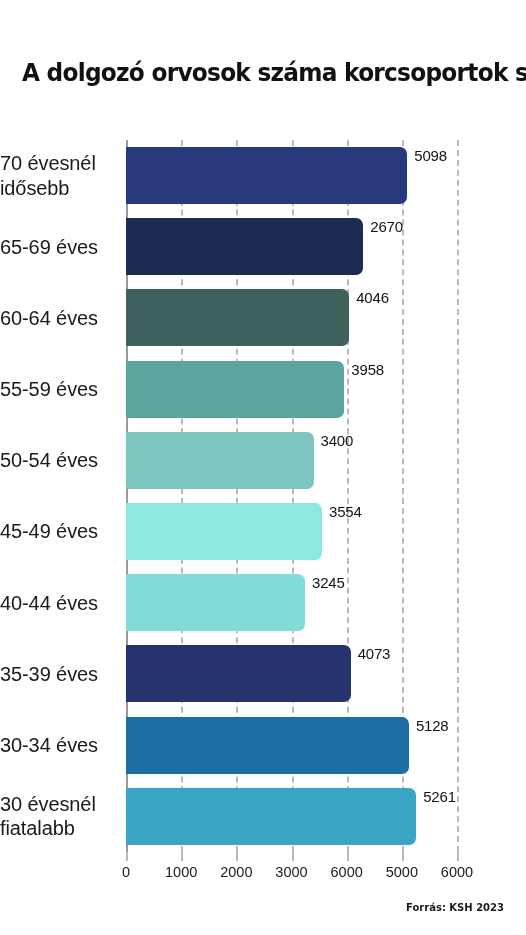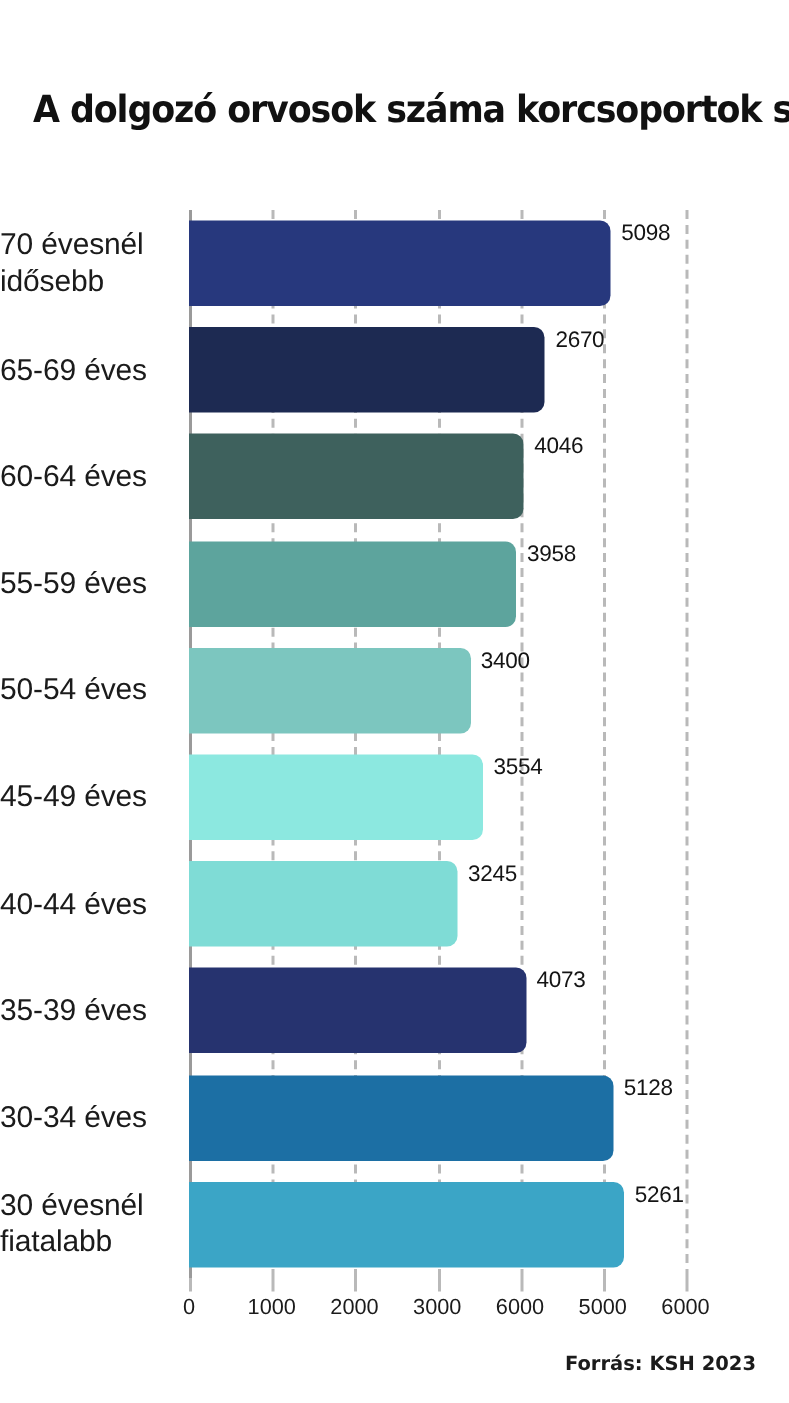--- a/index.html
+++ b/index.html
@@ -129,21 +129,21 @@
     transform: translateX(-50%);
     white-space: nowrap;
   }
 
   
   .source {
     position: absolute;
     right: 22px;
     top: 902px;
     font-family: "DejaVu Sans", sans-serif;
-    font-size: 13px;
+    font-size: 10px;
     font-weight: 600;
     color: #1b1b1b;
     white-space: nowrap;
   }
 </style>
 </head>
 <body>
 
 <div class="chart-title">A dolgozó orvosok száma korcsoportok szerint</div>
 

